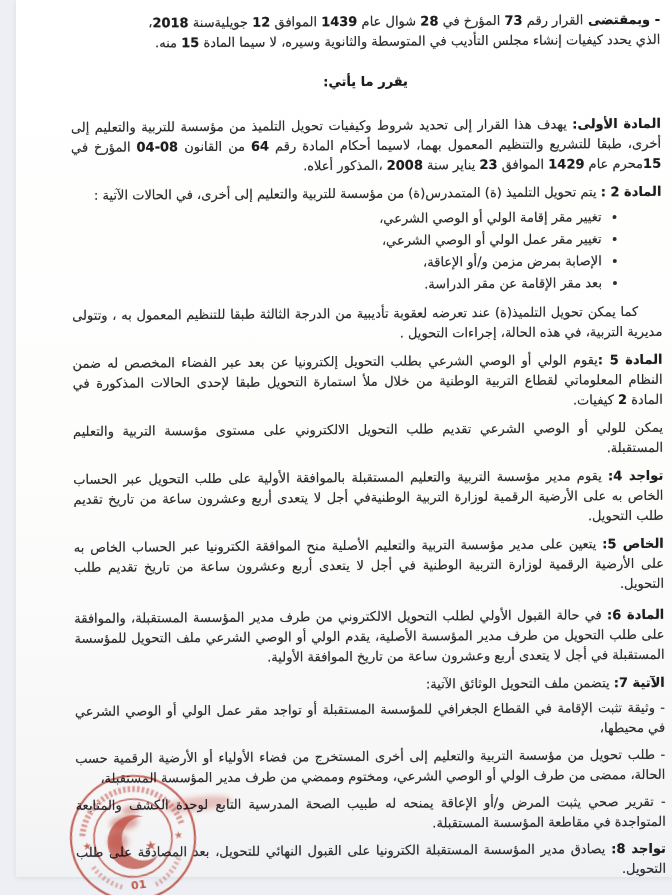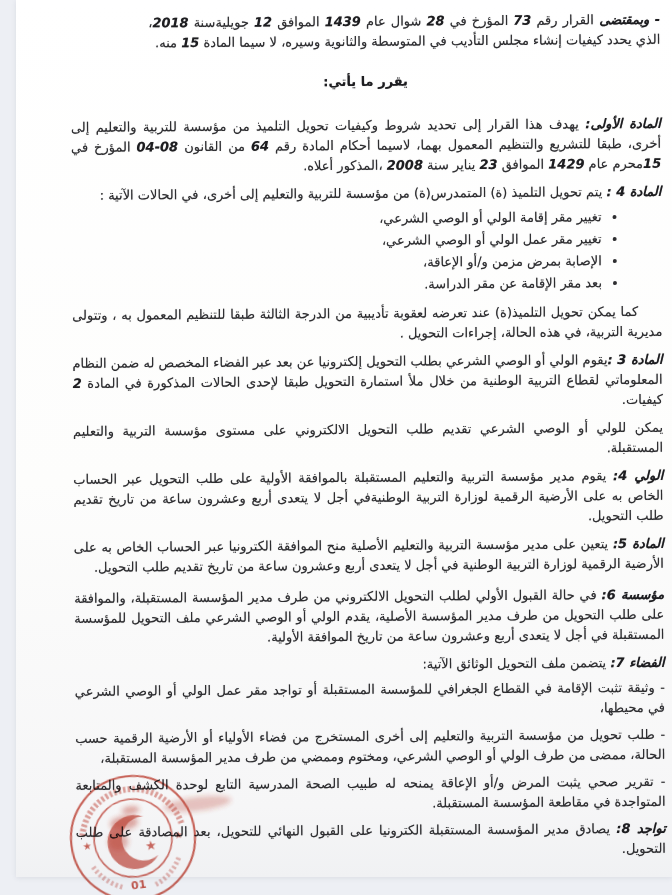--- a/index.html
+++ b/index.html
@@ -21,21 +21,21 @@
     text-align:justify;
     padding:12px 12px 0 54px;
     color:#2e2e31;
     font-size:13px;
     line-height:20px;
     transform:rotate(-0.4deg);
     transform-origin:50% 0;
     text-shadow:0 0 .7px rgba(46,46,49,.55);
   }
   .para{margin:0 0 8px;}
-  .b{font-weight:bold;color:#1d1d20;font-style:italic;}
+  .b{font-weight:bold;color:#1d1d20;}
   .preamble{margin-left:78px;}
   .heading{
     text-align:center;
     font-weight:bold;color:#1d1d20;
     margin:20px 0 24px;
   }
   ul.cases{
     margin:0 46px 8px 0;
     padding:0 14px 0 0;
     list-style:disc outside;
@@ -57,42 +57,42 @@
 
 <div class="paper">
   <div class="content">
 
     <p class="para preamble"><span class="b">- </span><span class="b">وبمقتضى </span><span>القرار رقم </span><span class="b">73</span><span> المؤرخ في </span><span class="b">28</span><span> شوال عام </span><span class="b">1439</span><span> الموافق </span><span class="b">12</span><span> جويليةسنة </span><span class="b">2018</span><span>، الذي يحدد كيفيات إنشاء مجلس التأديب في المتوسطة والثانوية وسيره، لا سيما المادة </span><span class="b">15</span><span> منه.</span></p>
 
     <p class="heading">يقرر ما يأتي:</p>
 
     <p class="para"><span class="b">المادة الأولى:</span><span> يهدف هذا القرار إلى تحديد شروط وكيفيات تحويل التلميذ من مؤسسة للتربية والتعليم إلى أخرى، طبقا للتشريع والتنظيم المعمول بهما، لاسيما أحكام المادة رقم </span><span class="b">64</span><span> من القانون </span><span class="b">08-04</span><span> المؤرخ في </span><span class="b">15</span><span>محرم عام </span><span class="b">1429</span><span> الموافق </span><span class="b">23</span><span> يناير سنة </span><span class="b">2008</span><span> ،المذكور أعلاه.</span></p>
 
-    <p class="para" style="margin-bottom:4px"><span class="b">المادة 4 :</span><span> يتم تحويل التلميذ (ة) المتمدرس(ة) من مؤسسة للتربية والتعليم إلى أخرى، في الحالات الآتية :</span></p>
+    <p class="para" style="margin-bottom:4px"><span class="b">المادة 2 :</span><span> يتم تحويل التلميذ (ة) المتمدرس(ة) من مؤسسة للتربية والتعليم إلى أخرى، في الحالات الآتية :</span></p>
 
     <ul class="cases">
       <li>تغيير مقر إقامة الولي أو الوصي الشرعي،</li>
       <li>تغيير مقر عمل الولي أو الوصي الشرعي،</li>
       <li>الإصابة بمرض مزمن و/أو الإعاقة،</li>
       <li>بعد مقر الإقامة عن مقر الدراسة.</li>
     </ul>
 
     <p class="para indent1"><span>كما يمكن تحويل التلميذ(ة) عند تعرضه لعقوبة تأديبية من الدرجة الثالثة طبقا للتنظيم المعمول به ، وتتولى مديرية التربية، في هذه الحالة، إجراءات التحويل .</span></p>
 
-    <p class="para"><span class="b">المادة 3 :</span><span>يقوم الولي أو الوصي الشرعي بطلب التحويل إلكترونيا عن بعد عبر الفضاء المخصص له ضمن النظام المعلوماتي لقطاع التربية الوطنية من خلال ملأ استمارة التحويل طبقا لإحدى الحالات المذكورة في المادة </span><span class="b">2</span><span> كيفيات.</span></p>
+    <p class="para"><span class="b">المادة 5 :</span><span>يقوم الولي أو الوصي الشرعي بطلب التحويل إلكترونيا عن بعد عبر الفضاء المخصص له ضمن النظام المعلوماتي لقطاع التربية الوطنية من خلال ملأ استمارة التحويل طبقا لإحدى الحالات المذكورة في المادة </span><span class="b">2</span><span> كيفيات.</span></p>
 
     <p class="para"><span>يمكن للولي أو الوصي الشرعي تقديم طلب التحويل الالكتروني على مستوى مؤسسة التربية والتعليم المستقبلة.</span></p>
 
-    <p class="para"><span class="b">الولي 4:</span><span> يقوم مدير مؤسسة التربية والتعليم المستقبلة بالموافقة الأولية على طلب التحويل عبر الحساب الخاص به على الأرضية الرقمية لوزارة التربية الوطنيةفي أجل لا يتعدى أربع وعشرون ساعة من تاريخ تقديم طلب التحويل.</span></p>
+    <p class="para"><span class="b">تواجد 4:</span><span> يقوم مدير مؤسسة التربية والتعليم المستقبلة بالموافقة الأولية على طلب التحويل عبر الحساب الخاص به على الأرضية الرقمية لوزارة التربية الوطنيةفي أجل لا يتعدى أربع وعشرون ساعة من تاريخ تقديم طلب التحويل.</span></p>
 
-    <p class="para" style="margin-bottom:11px"><span class="b">المادة 5:</span><span> يتعين على مدير مؤسسة التربية والتعليم الأصلية منح الموافقة الكترونيا عبر الحساب الخاص به على الأرضية الرقمية لوزارة التربية الوطنية في أجل لا يتعدى أربع وعشرون ساعة من تاريخ تقديم طلب التحويل.</span></p>
+    <p class="para" style="margin-bottom:11px"><span class="b">الخاص 5:</span><span> يتعين على مدير مؤسسة التربية والتعليم الأصلية منح الموافقة الكترونيا عبر الحساب الخاص به على الأرضية الرقمية لوزارة التربية الوطنية في أجل لا يتعدى أربع وعشرون ساعة من تاريخ تقديم طلب التحويل.</span></p>
 
-    <p class="para"><span class="b">مؤسسة 6:</span><span> في حالة القبول الأولي لطلب التحويل الالكتروني من طرف مدير المؤسسة المستقبلة، والموافقة على طلب التحويل من طرف مدير المؤسسة الأصلية، يقدم الولي أو الوصي الشرعي ملف التحويل للمؤسسة المستقبلة في أجل لا يتعدى أربع وعشرون ساعة من تاريخ الموافقة الأولية.</span></p>
+    <p class="para"><span class="b">المادة 6:</span><span> في حالة القبول الأولي لطلب التحويل الالكتروني من طرف مدير المؤسسة المستقبلة، والموافقة على طلب التحويل من طرف مدير المؤسسة الأصلية، يقدم الولي أو الوصي الشرعي ملف التحويل للمؤسسة المستقبلة في أجل لا يتعدى أربع وعشرون ساعة من تاريخ الموافقة الأولية.</span></p>
 
-    <p class="para" style="margin-bottom:5px"><span class="b">الفضاء 7:</span><span> يتضمن ملف التحويل الوثائق الآتية:</span></p>
+    <p class="para" style="margin-bottom:5px"><span class="b">الآتية 7:</span><span> يتضمن ملف التحويل الوثائق الآتية:</span></p>
 
     <p class="para doc-item">- وثيقة تثبت الإقامة في القطاع الجغرافي للمؤسسة المستقبلة أو تواجد مقر عمل الولي أو الوصي الشرعي في محيطها،</p>
 
     <p class="para doc-item">- طلب تحويل من مؤسسة التربية والتعليم إلى أخرى المستخرج من فضاء الأولياء أو الأرضية الرقمية حسب الحالة، ممضى من طرف الولي أو الوصي الشرعي، ومختوم وممضي من طرف مدير المؤسسة المستقبلة،</p>
 
     <p class="para doc-item">- تقرير صحي يثبت المرض و/أو الإعاقة يمنحه له طبيب الصحة المدرسية التابع لوحدة الكشف والمتابعة المتواجدة في مقاطعة المؤسسة المستقبلة.</p>
 
     <p class="para"><span class="b">تواجد 8:</span><span> يصادق مدير المؤسسة المستقبلة الكترونيا على القبول النهائي للتحويل، بعد المصادقة على طلب التحويل.</span></p>
 
   </div>

